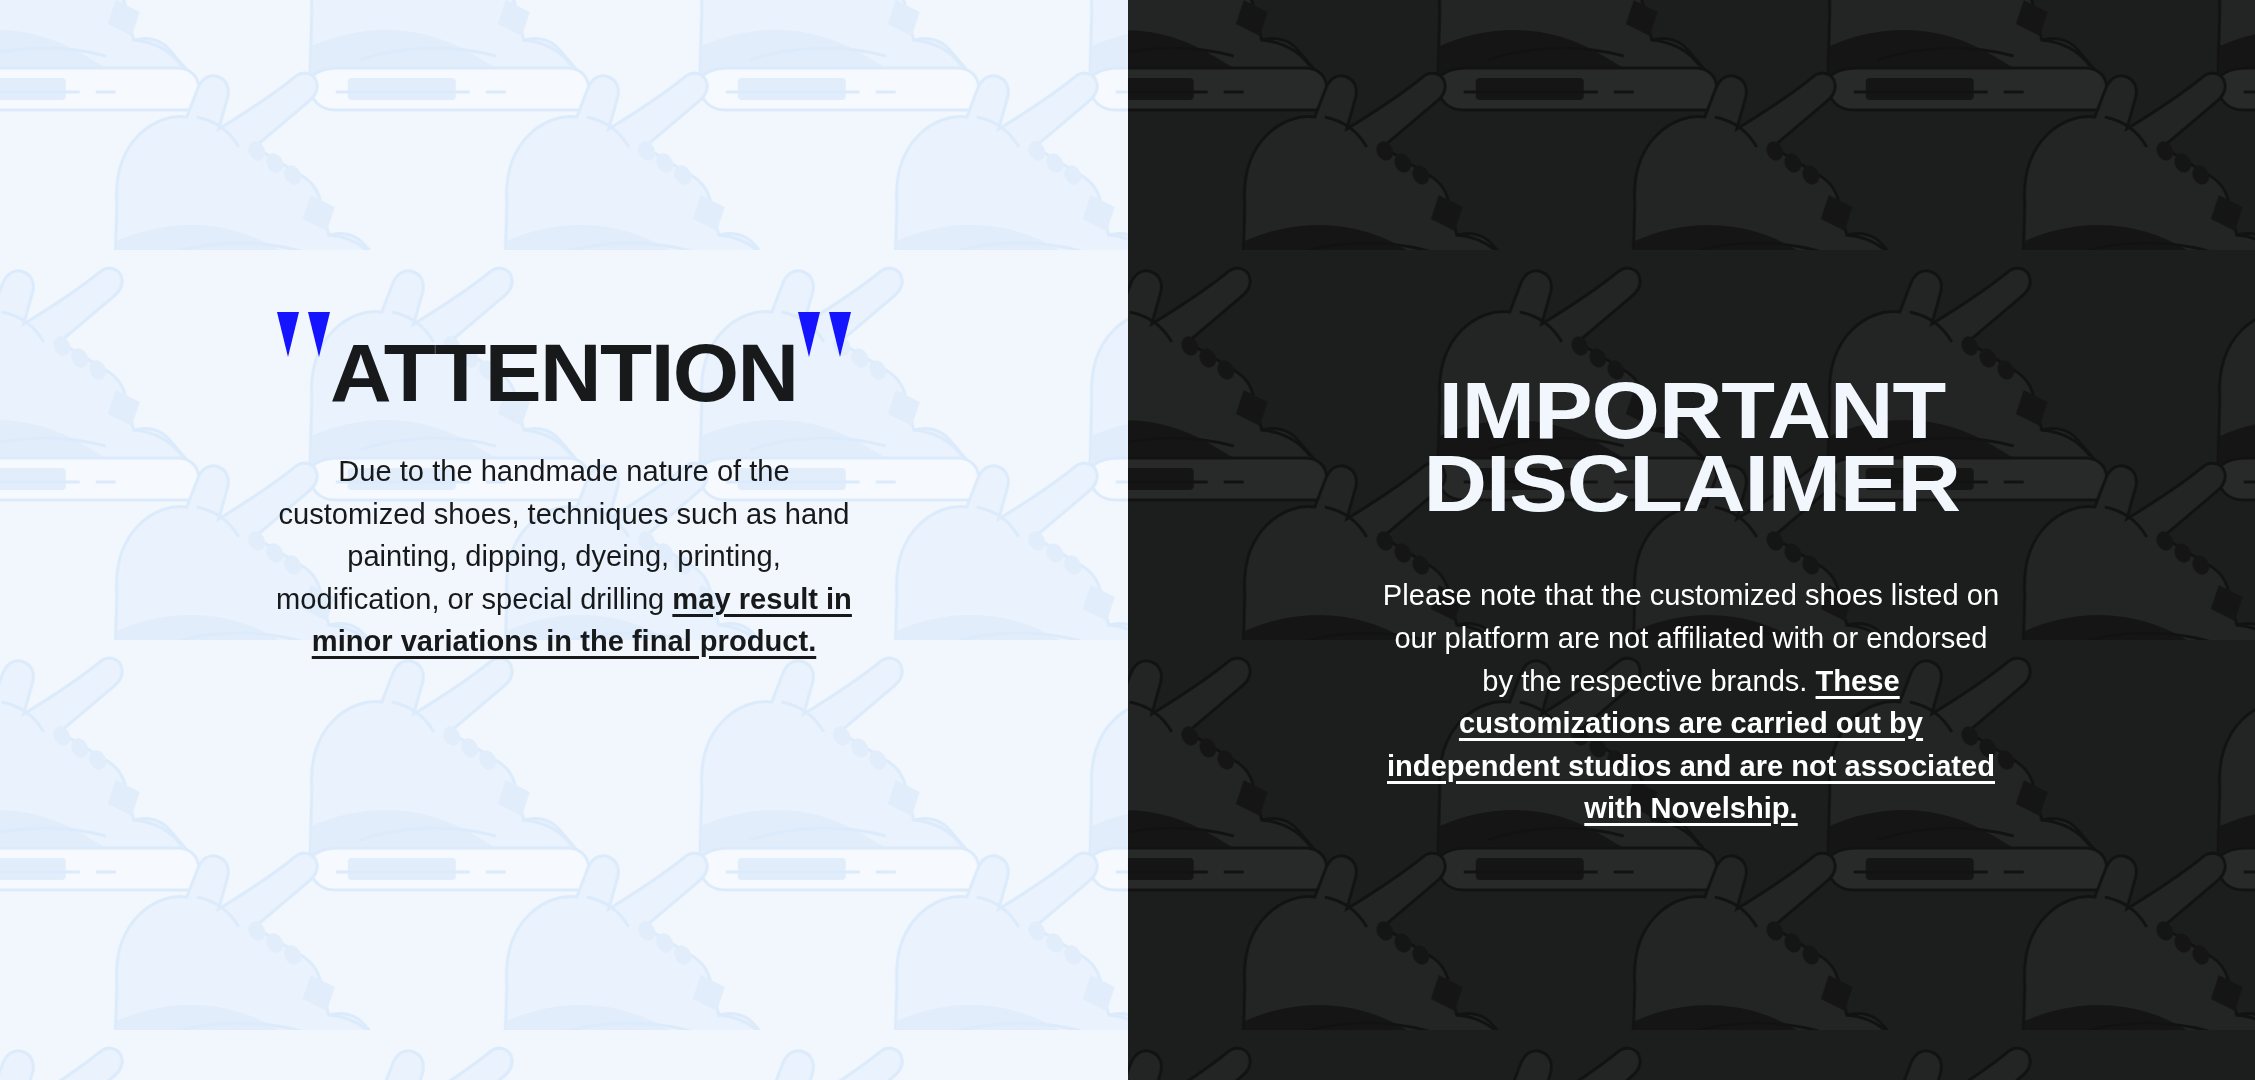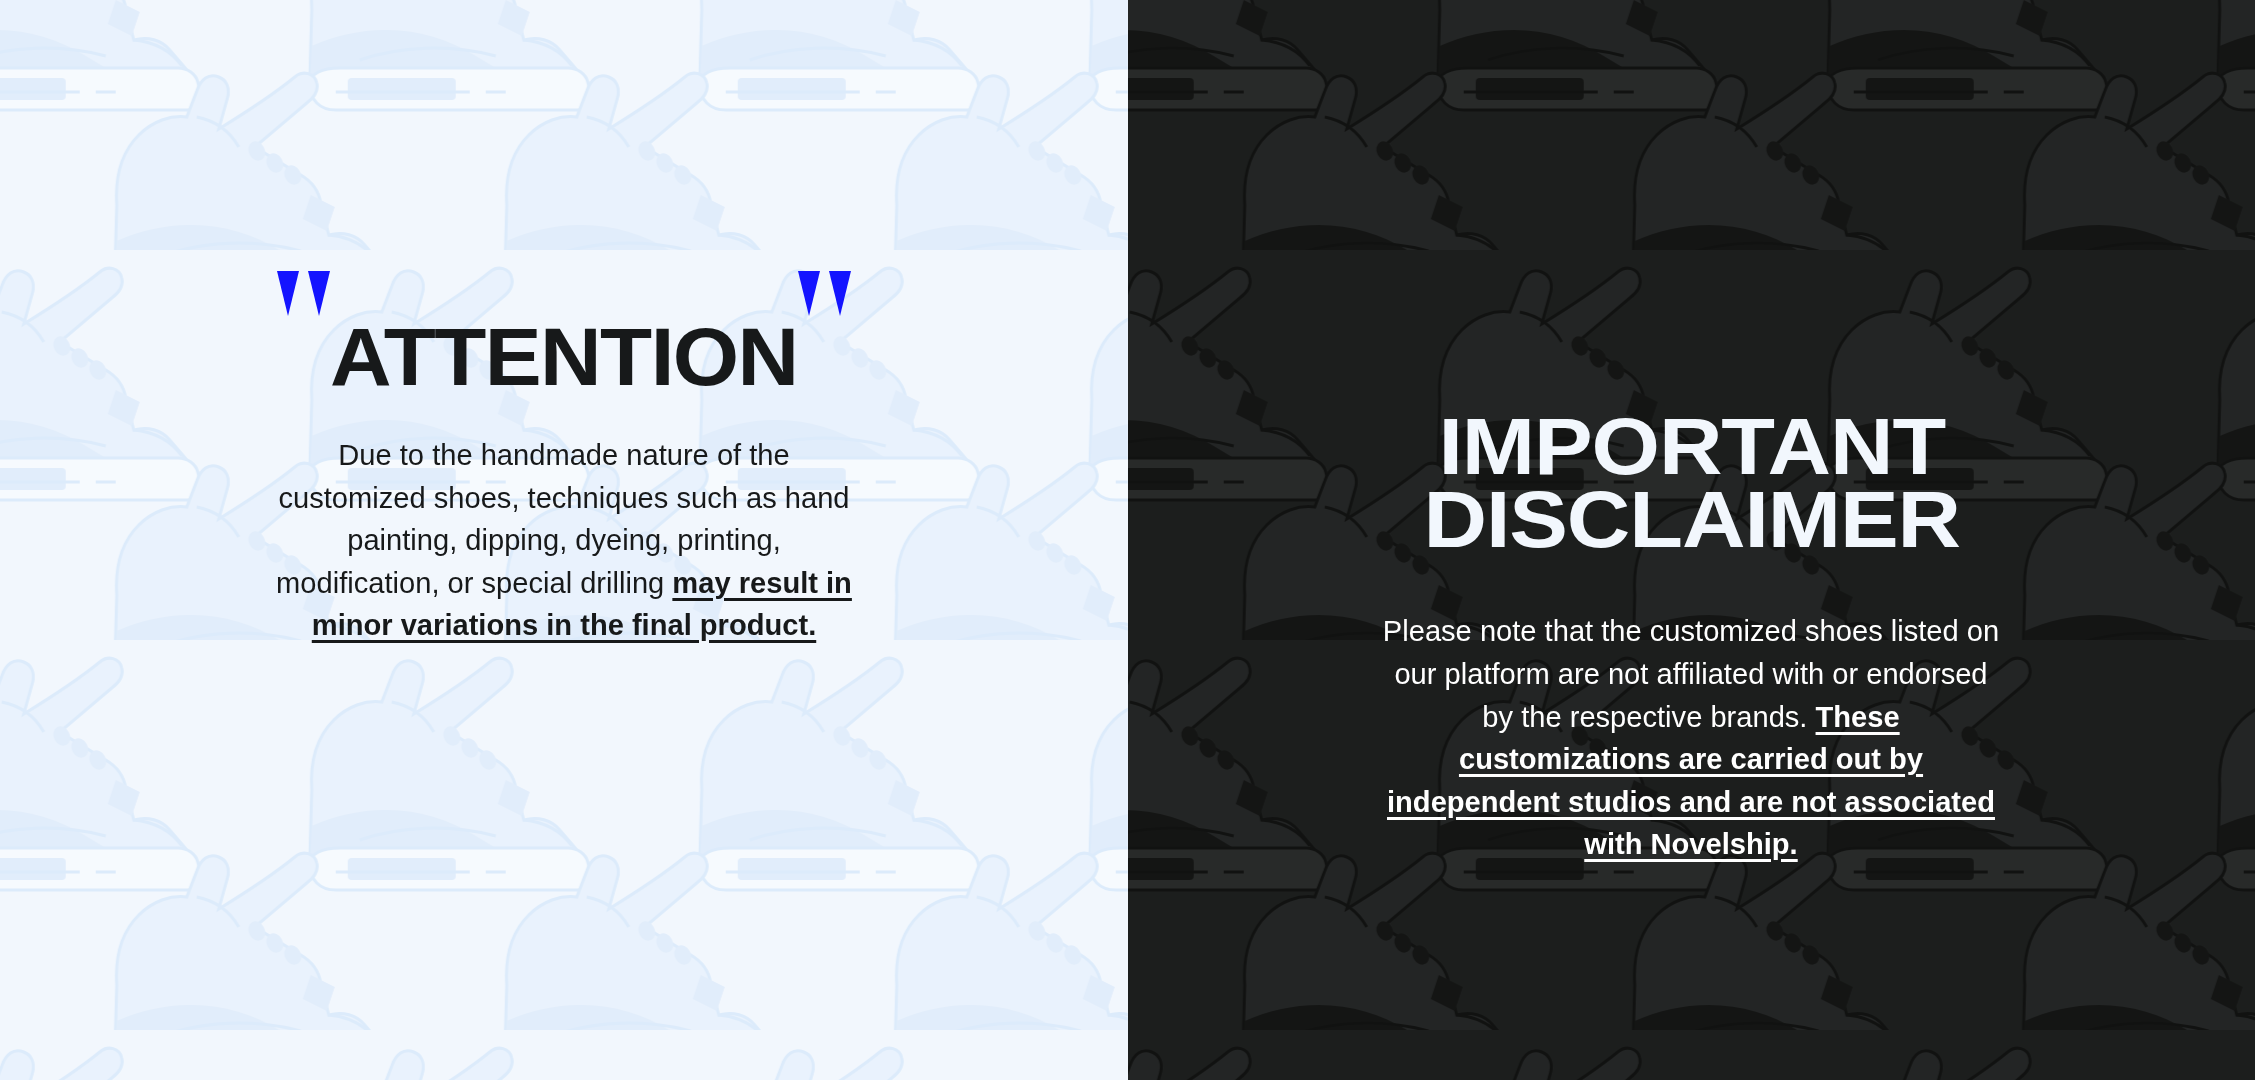--- a/index.html
+++ b/index.html
@@ -44,28 +44,29 @@
 
   
   .content {
     position: relative;
     z-index: 2;
     width: 100%;
     text-align: center;
     padding-top: 316px;
     box-sizing: border-box;
   }
-  .panel--dark .content { padding-top: 320px; margin-top: 36px; }
+  .panel--dark .content { padding-top: 320px; }
 
   .heading {
-    margin: 0;
+    margin: 16px;
     font-weight: 700;
     letter-spacing: -0.5px;
     line-height: 1.0;
     display: flex;
+    align-items: center;
     justify-content: center;
     gap: 9px;
     white-space: nowrap;
   }
 
   .heading-text {
     font-size: 82px;
     font-weight: 700;
     letter-spacing: -1.5px;
     transform: scaleX(1.04);

